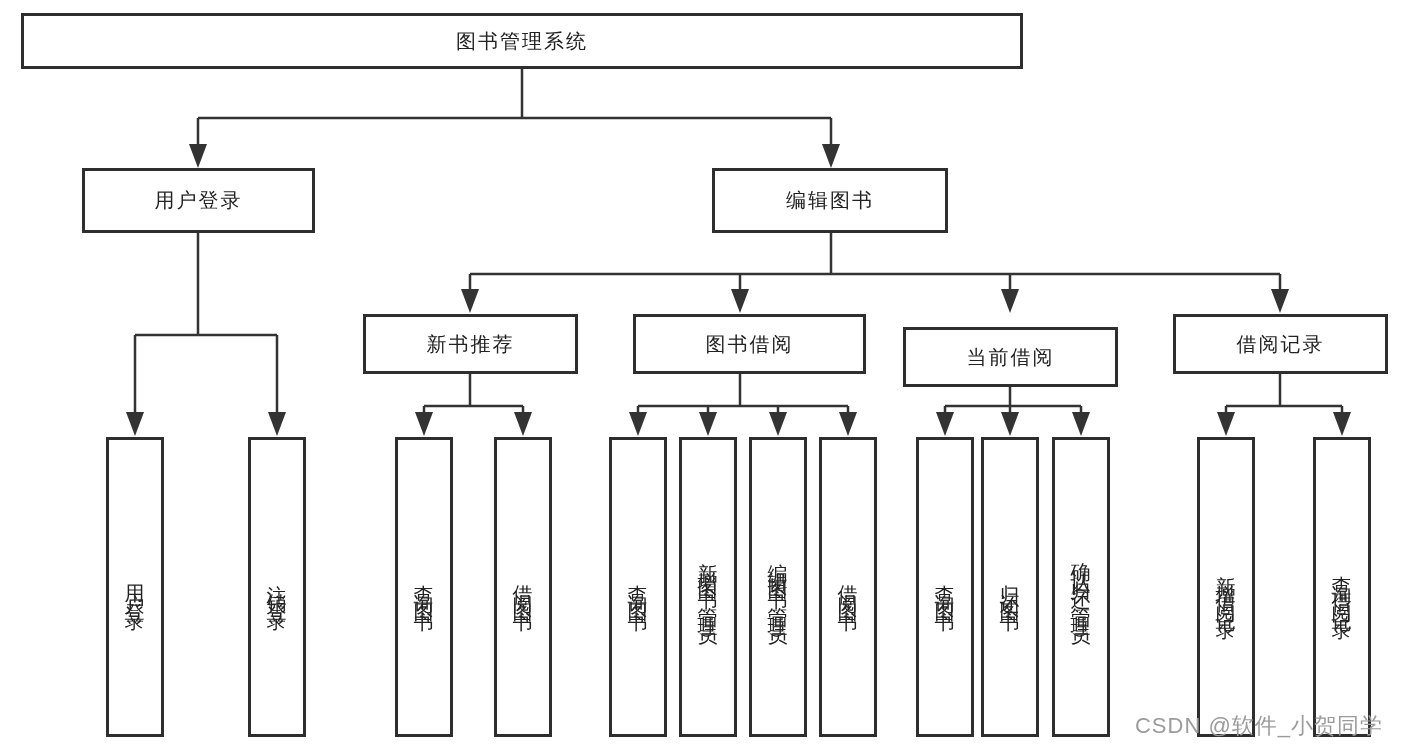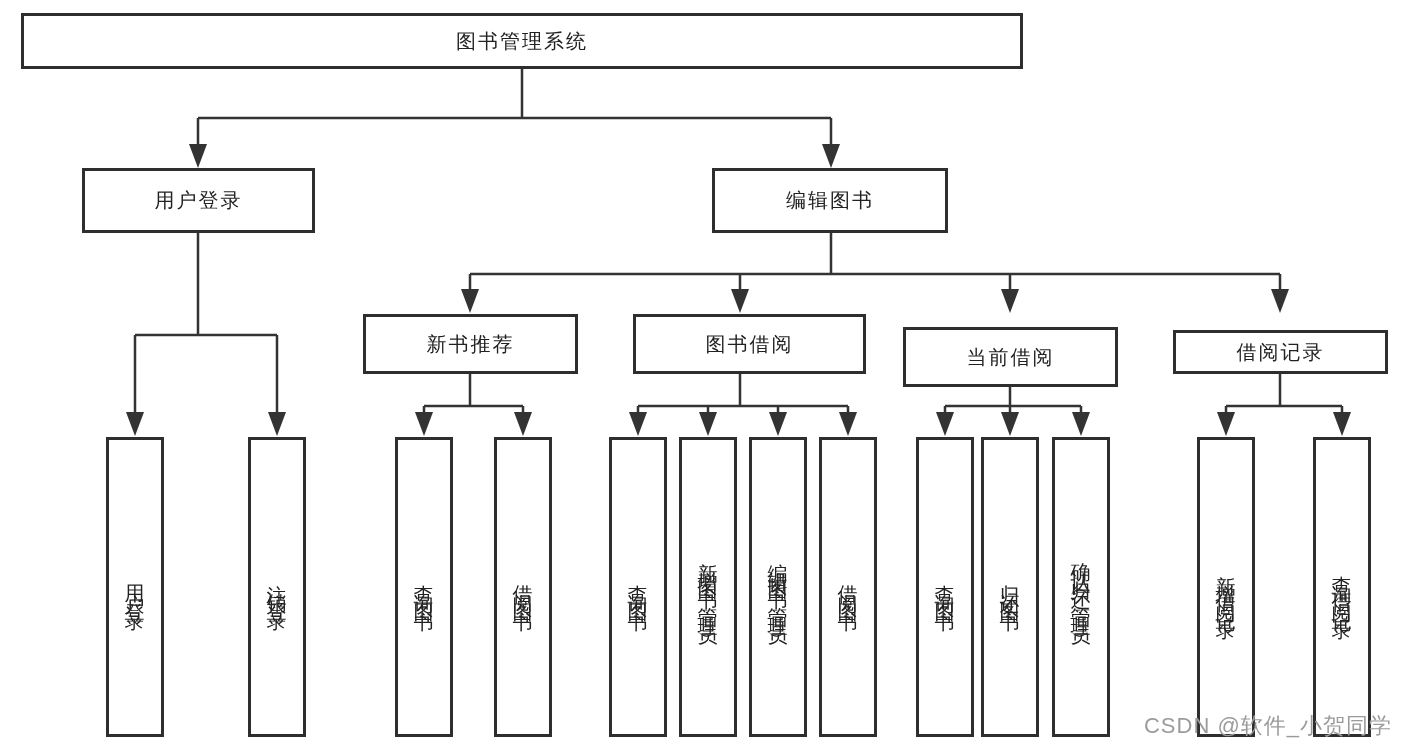--- a/index.html
+++ b/index.html
@@ -34,21 +34,21 @@
   .hnode{letter-spacing:2px;}
   .vnode{
     writing-mode:vertical-rl;
     text-orientation:mixed;
     letter-spacing:9px;
     line-height:1;
     font-size:20px;
   }
   .watermark{
     position:absolute;
-    right:13px;top:711px;
+    right:22px;top:711px;
     font-size:22px;
     letter-spacing:1px;
     color:var(--watermark);
     z-index:2;
     white-space:nowrap;
   }
 </style>
 </head>
 <body>
 
@@ -105,21 +105,21 @@
   </svg>
 
   <div class="node hnode" style="left:21px;top:13px;width:1002px;height:56px;">图书管理系统</div>
 
   <div class="node hnode" style="left:82px;top:168px;width:233px;height:65px;">用户登录</div>
   <div class="node hnode" style="left:712px;top:168px;width:236px;height:65px;">编辑图书</div>
 
   <div class="node hnode" style="left:363px;top:314px;width:215px;height:60px;">新书推荐</div>
   <div class="node hnode" style="left:633px;top:314px;width:233px;height:60px;">图书借阅</div>
   <div class="node hnode" style="left:903px;top:327px;width:215px;height:60px;">当前借阅</div>
-  <div class="node hnode" style="left:1173px;top:314px;width:215px;height:44px;margin-top:16px;">借阅记录</div>
+  <div class="node hnode" style="left:1173px;top:314px;width:215px;height:60px;">借阅记录</div>
 
   <div class="node vnode" style="left:106px;top:437px;width:58px;height:300px;">用户登录</div>
   <div class="node vnode" style="left:248px;top:437px;width:58px;height:300px;">注销登录</div>
 
   <div class="node vnode" style="left:395px;top:437px;width:58px;height:300px;">查询图书</div>
   <div class="node vnode" style="left:494px;top:437px;width:58px;height:300px;">借阅图书</div>
 
   <div class="node vnode" style="left:609px;top:437px;width:58px;height:300px;">查询图书</div>
   <div class="node vnode" style="left:679px;top:437px;width:58px;height:300px;">新增图书（管理员）</div>
   <div class="node vnode" style="left:749px;top:437px;width:58px;height:300px;">编辑图书（管理员）</div>

